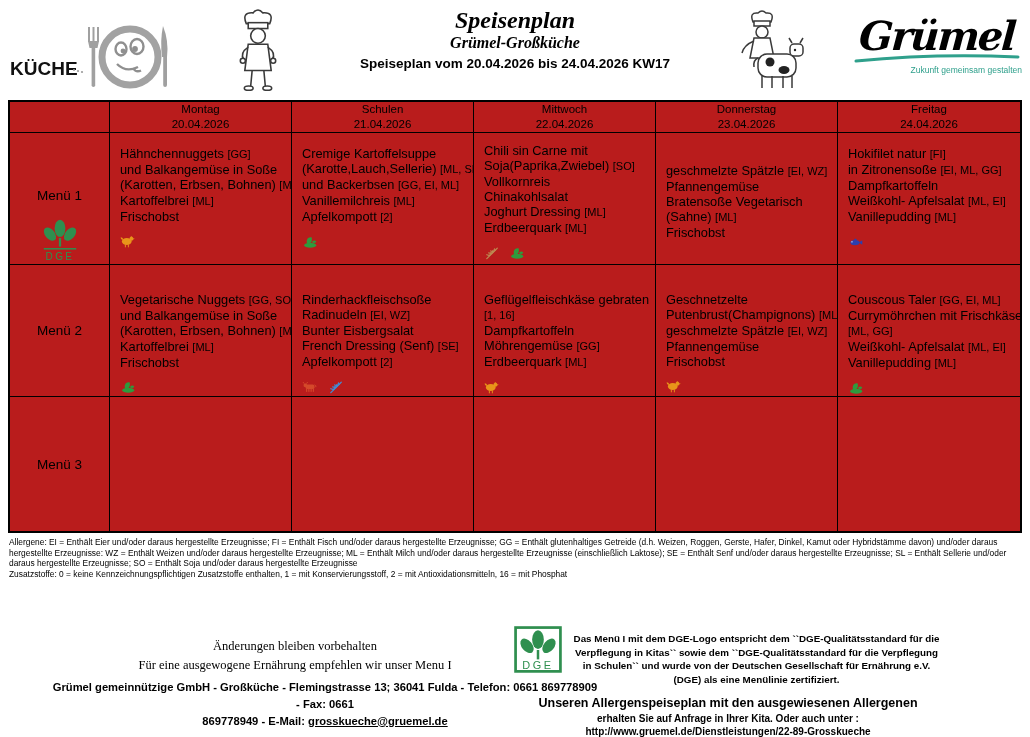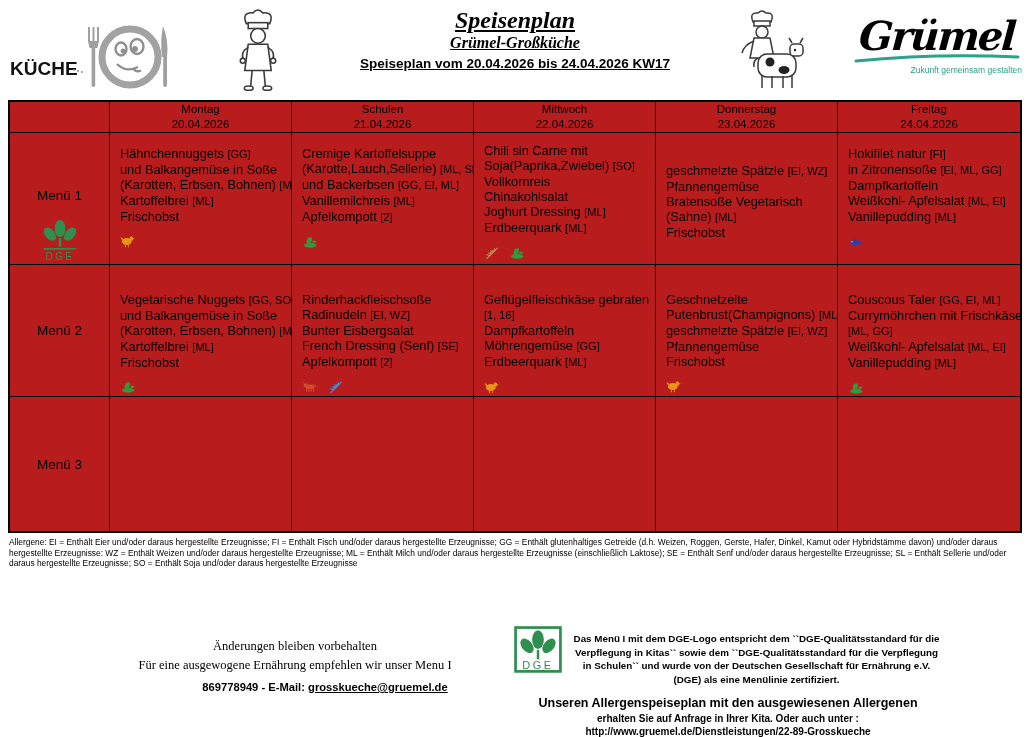--- a/index.html
+++ b/index.html
@@ -6,21 +6,21 @@
   html,body { width:1030px; height:737px; }
   body {
     font-family: "Liberation Sans", sans-serif;
     background:#fff; color:#000;
     position:relative; overflow:hidden;
   }
   
   .kueche-logo { position:absolute; left:8px; top:12px; width:172px; height:80px; }
   .chef1 { position:absolute; left:226px; top:8px; width:64px; height:88px; }
   .chef2 { position:absolute; left:726px; top:10px; width:84px; height:86px; }
-  .title-block { position:absolute; left:310px; top:8px; width:410px; text-align:center;text-decoration:underline; }
+  .title-block { position:absolute; left:310px; top:8px; width:410px; text-align:center; }
   .title   { font-family:"Liberation Serif",serif; font-style:italic; font-weight:bold; font-size:24px; line-height:1.08; }
   .subtitle{ font-family:"Liberation Serif",serif; font-style:italic; font-weight:bold; font-size:16px; line-height:1.1; }
   .plan-range { font-weight:bold; font-size:13.5px; margin-top:4px; }
   .gruemel { position:absolute; left:848px; top:16px; width:178px; }
   .gruemel-name { font-family:"DejaVu Serif",serif; font-style:italic; font-weight:bold;
                   font-size:40px; line-height:1; letter-spacing:-2px; text-align:center; transform:skewX(-4deg); }
   .gruemel-swoosh { display:block; margin:-4px auto 0; }
   .gruemel-tagline { font-size:8.5px; text-align:right; padding-right:4px; margin-top:1px; }
   
   #menu-table { position:absolute; left:8px; top:100px; width:1014px; border:2px solid #000; background:#b91c1c; }
@@ -404,28 +404,30 @@
       <div class="cell day-cell"></div>
       <div class="cell day-cell"></div>
       <div class="cell day-cell"></div>
       <div class="cell day-cell"></div>
       <div class="cell day-cell"></div>
     </div>
   </div>
 
 <div id="legend">
   <p>Allergene: EI = Enthält Eier und/oder daraus hergestellte Erzeugnisse; FI = Enthält Fisch und/oder daraus hergestellte Erzeugnisse; GG = Enthält glutenhaltiges Getreide (d.h. Weizen, Roggen, Gerste, Hafer, Dinkel, Kamut oder Hybridstämme davon) und/oder daraus hergestellte Erzeugnisse: WZ = Enthält Weizen und/oder daraus hergestellte Erzeugnisse; ML = Enthält Milch und/oder daraus hergestellte Erzeugnisse (einschließlich Laktose); SE = Enthält Senf und/oder daraus hergestellte Erzeugnisse; SL = Enthält Sellerie und/oder daraus hergestellte Erzeugnisse; SO = Enthält Soja und/oder daraus hergestellte Erzeugnisse</p>
+  <p>Zusatzstoffe: 0 = keine Kennzeichnungspflichtigen Zusatzstoffe enthalten, 1 = mit Konservierungsstoff, 2 = mit Antioxidationsmitteln, 16 = mit Phosphat</p>
 </div>
 
 <div class="footer-notes">
   <div>Änderungen bleiben vorbehalten</div>
   <div>Für eine ausgewogene Ernährung empfehlen wir unser Menu I</div>
 </div>
 
 <div class="footer-address">
+  <div>Grümel gemeinnützige GmbH - Großküche - Flemingstrasse 13; 36041 Fulda - Telefon: 0661 869778909 - Fax: 0661</div>
   <div><span>869778949 - E-Mail: </span><span class="underline">grosskueche@gruemel.de</span></div>
 </div>
 
 <div class="footer-right">
   <div class="dge-row">
     <div class="dge-box" id="footer-dge-logo">
         <svg viewBox="0 0 46 52" width="48" height="54.26086956521739">
           <rect x="1.5" y="1.5" width="43" height="42" fill="none" stroke="#2f8f4f" stroke-width="2.6"></rect>
           <g fill="#2f8f4f">
             <ellipse cx="23" cy="13" rx="5.6" ry="9"></ellipse>

